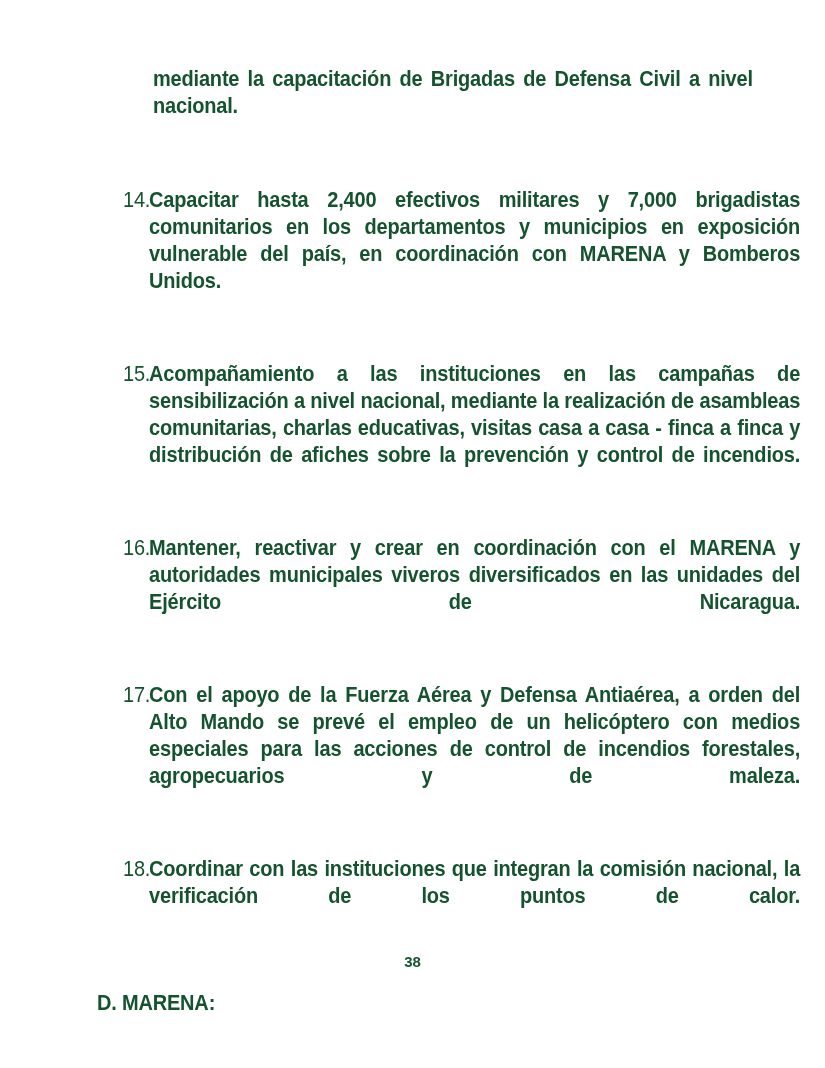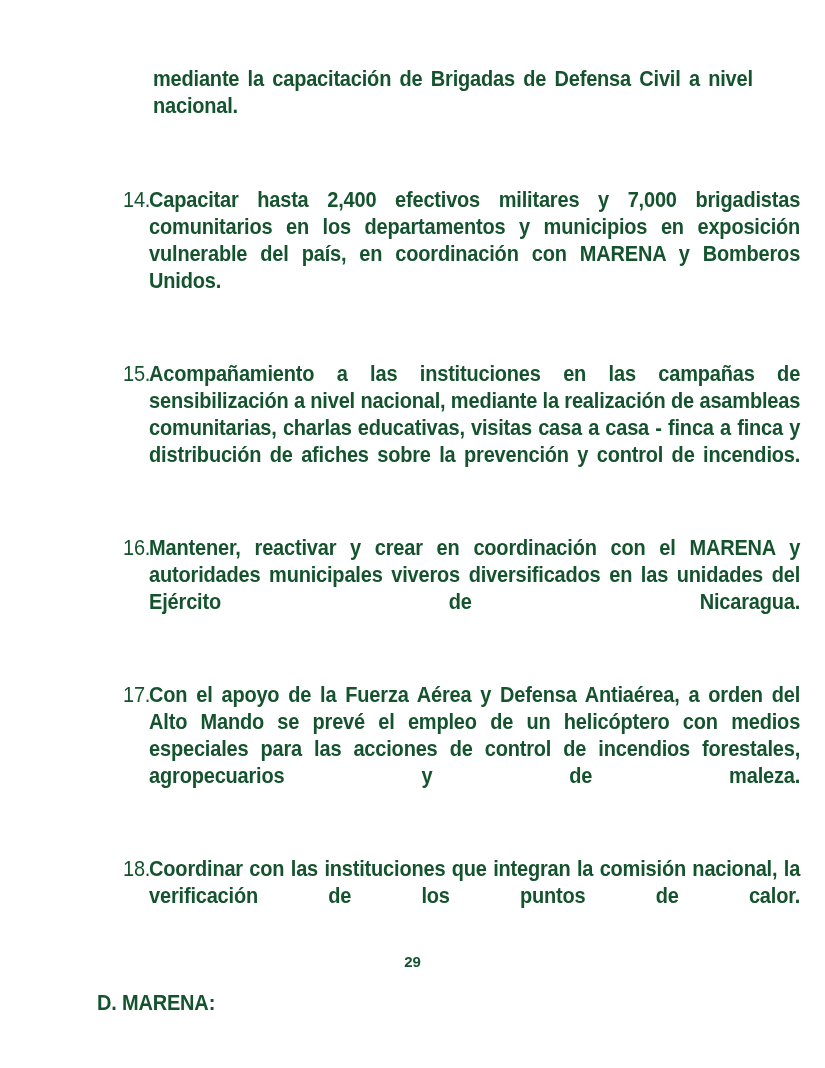--- a/index.html
+++ b/index.html
@@ -136,15 +136,15 @@
 
     <div class="item gap-18">
       <span class="num">18.</span>
       <span class="body">Coordinar con las instituciones que integran la comisión nacional, la verificación de los puntos de calor.</span>
     </div>
 
     <div class="section-heading">D. MARENA:</div>
 
   </div>
 
-  <div class="page-number">29</div>
+  <div class="page-number">38</div>
 
 </div>
 
 </body></html>

